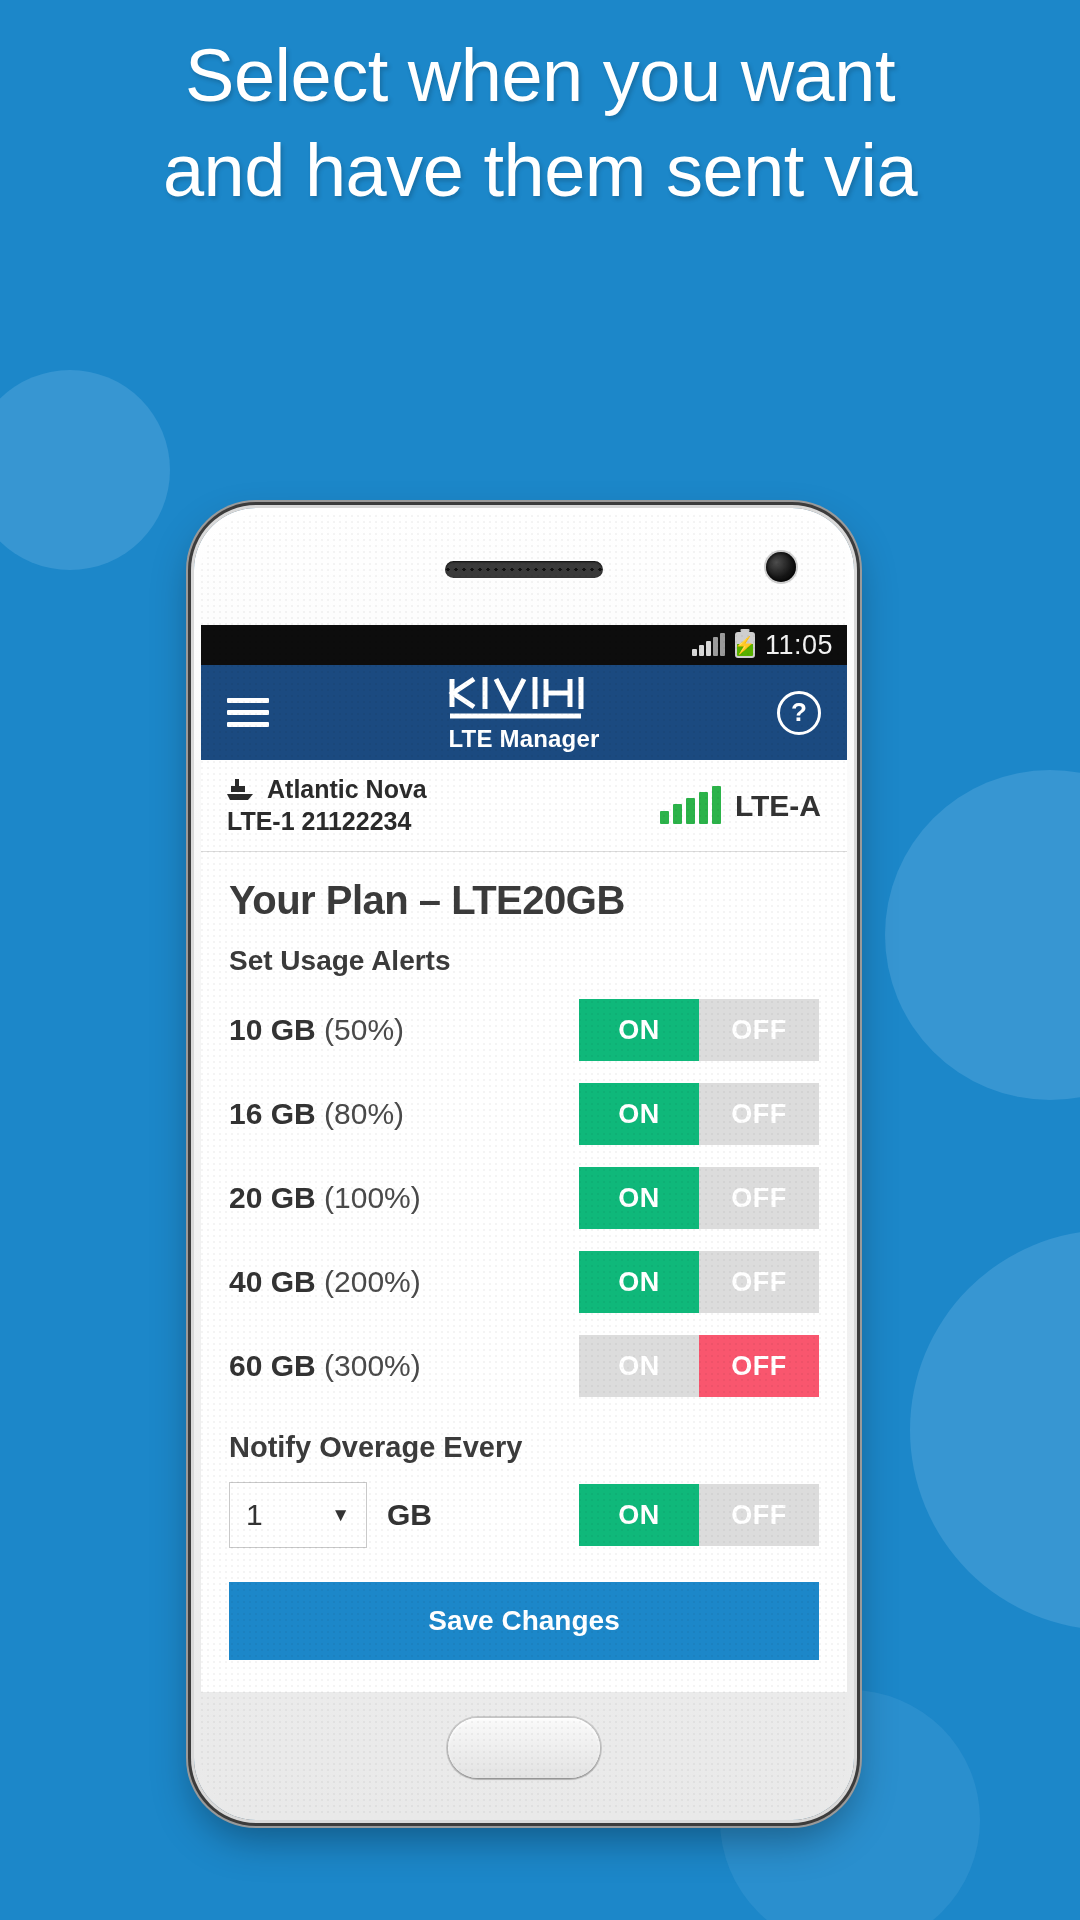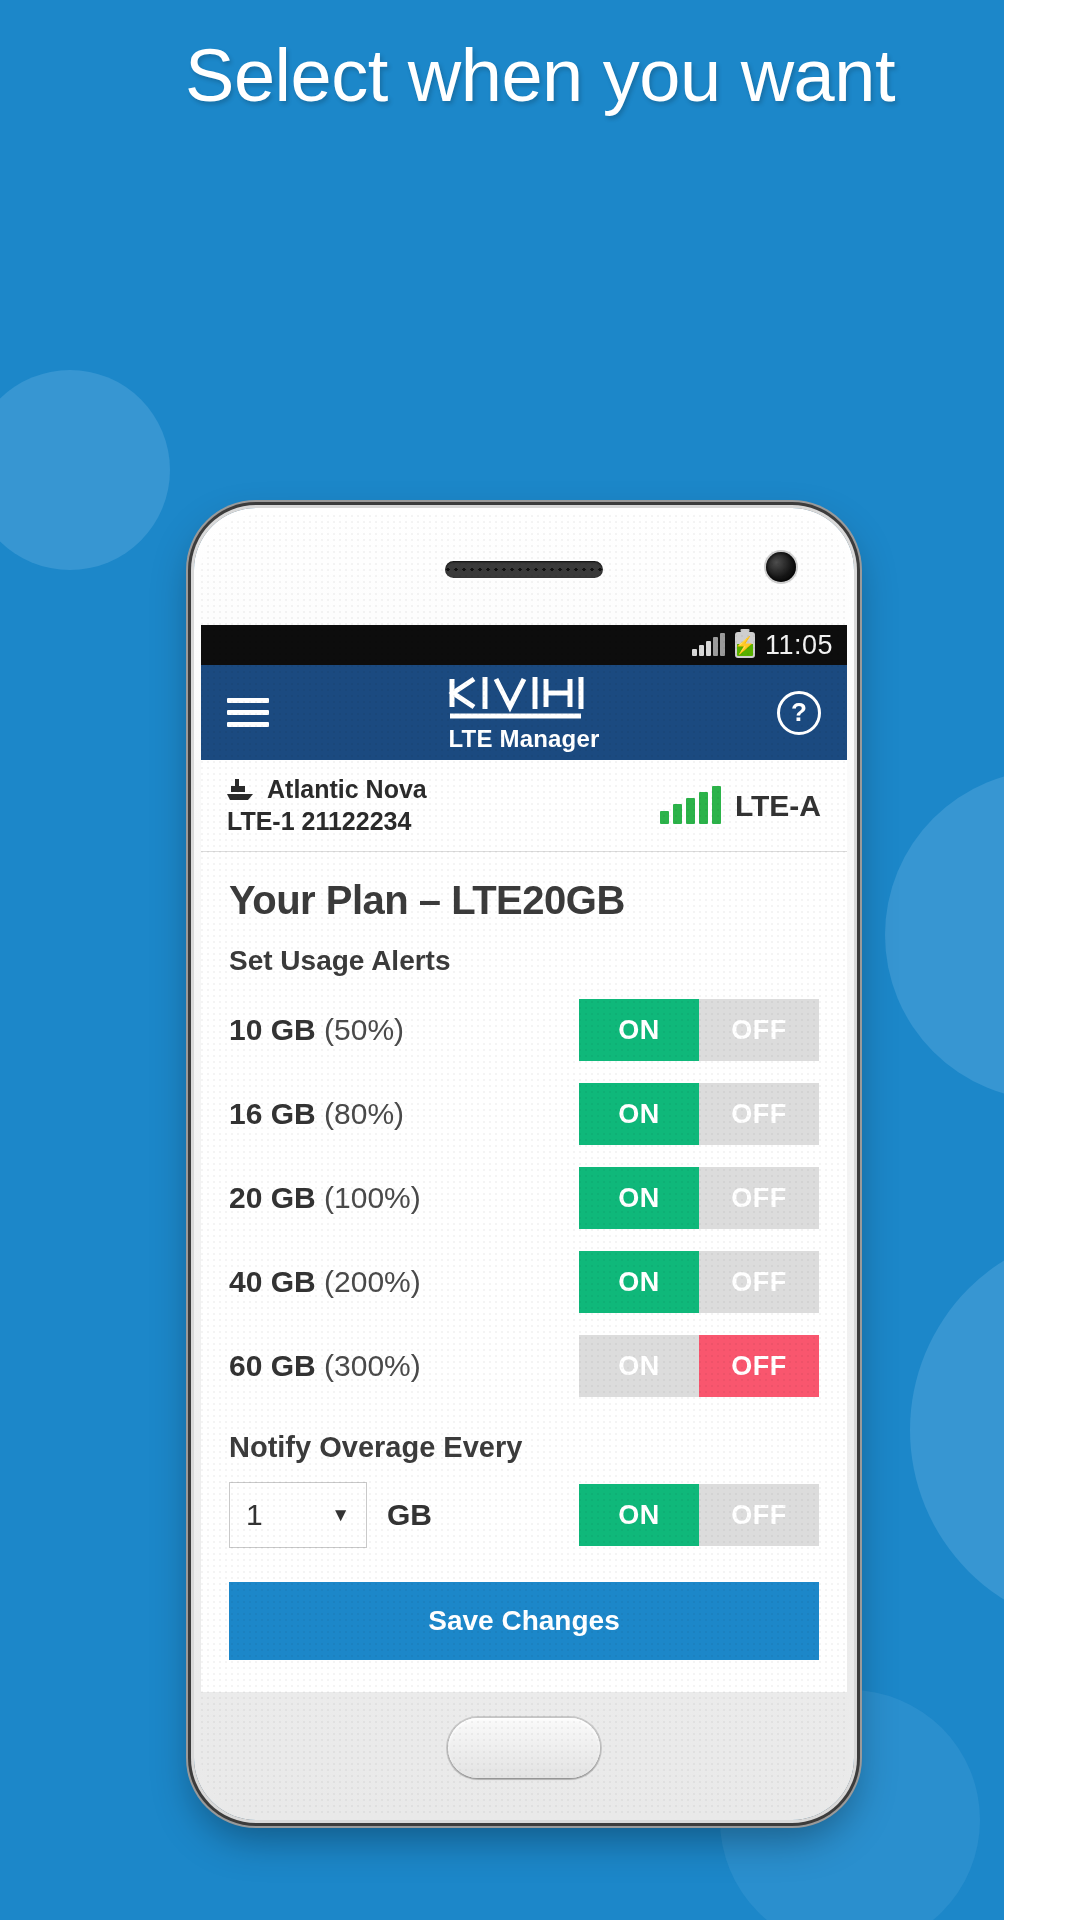--- a/index.html
+++ b/index.html
@@ -3,21 +3,21 @@
 <meta charset="utf-8">
 <style>
   * { box-sizing: border-box; margin: 0; padding: 0; }
   html, body {
     width: 1080px; height: 1920px;
     overflow: hidden;
     font-family: "Liberation Sans", sans-serif;
   }
   #stage {
     position: relative;
-    width: 1004px; height: 1920px;
+    width: 1080px; height: 1920px;
     background: #1c87c9;
     overflow: hidden;
   }
   
   .bg-circle {
     position: absolute;
     border-radius: 50%;
     background: #3796d2;
     pointer-events: none;
   }
@@ -232,20 +232,21 @@
 
 <div id="stage">
 
   <div class="bg-circle" id="c1"></div>
   <div class="bg-circle" id="c2"></div>
   <div class="bg-circle" id="c3"></div>
   <div class="bg-circle" id="c4"></div>
 
   <div id="headline">
     <div>Select when you want</div>
+    <div>and have them sent via</div>
   </div>
 
   <div id="phone">
     <div id="earpiece"></div>
     <div id="front-cam"></div>
     <div id="home-btn"></div>
 
     <div id="screen">
 
       <div id="statusbar">

